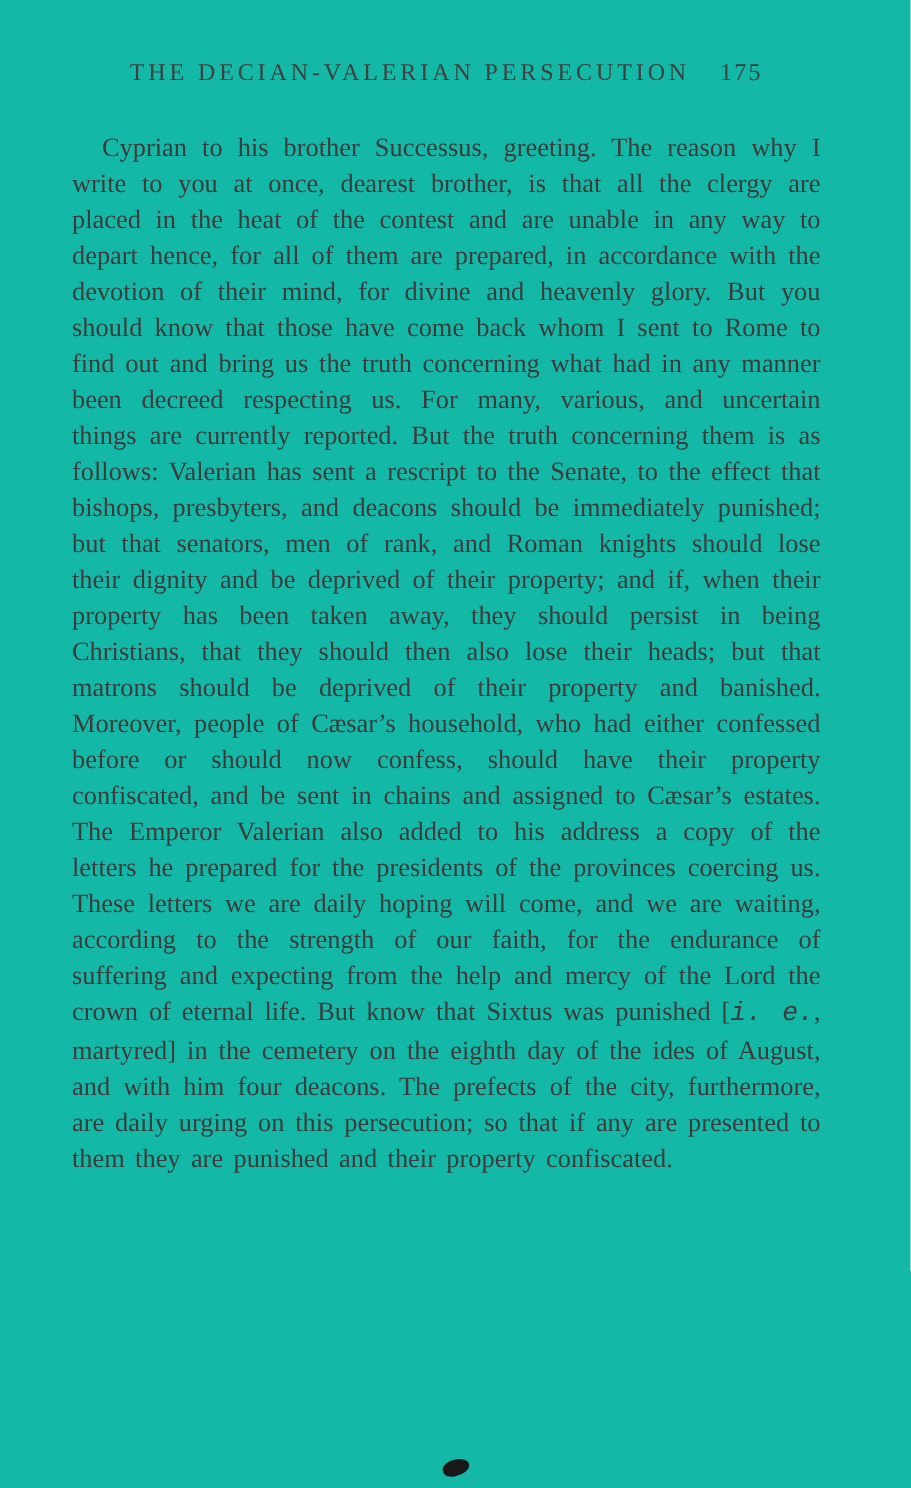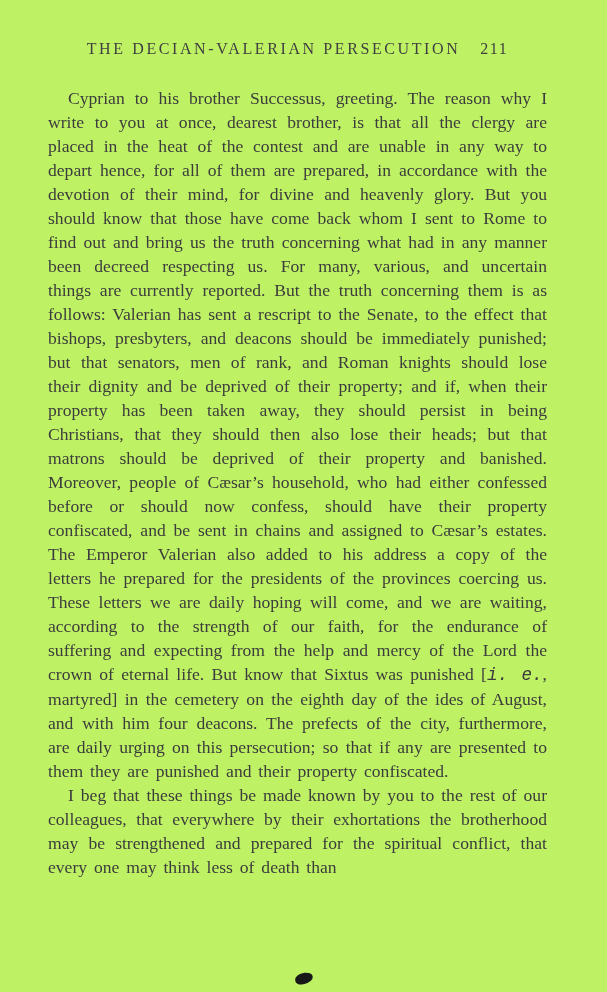--- a/index.html
+++ b/index.html
@@ -5,21 +5,21 @@
   html, body {
     margin: 0;
     padding: 0;
     background: #e9e8e4;
   }
   .page {
     position: relative;
     width: 607px;
     height: 992px;
     margin: 0 auto;
-    background: #bef264;
+    background: #14b8a6;
     box-sizing: border-box;
     padding: 32px 60px 0 48px;
     font-family: "Liberation Serif", "DejaVu Serif", serif;
     color: #3a3a3a;
     overflow: hidden;
   }
   .running-head {
     display: flex;
     justify-content: center;
     align-items: baseline;
@@ -59,24 +59,23 @@
     transform: rotate(-10deg);
   }
 </style>
 </head>
 <body>
 
 <div class="page">
 
   <header class="running-head">
     <span class="head-title">THE DECIAN-VALERIAN PERSECUTION</span>
-    <span class="head-page-number">211</span>
+    <span class="head-page-number">175</span>
   </header>
 
   <main class="text-block">
     <p class="para"><span>Cyprian to his brother Successus, greeting. The reason why I write to you at once, dearest brother, is that all the clergy are placed in the heat of the contest and are unable in any way to depart hence, for all of them are prepared, in accordance with the devotion of their mind, for divine and heavenly glory. But you should know that those have come back whom I sent to Rome to find out and bring us the truth concerning what had in any manner been decreed respecting us. For many, various, and uncertain things are currently reported. But the truth concerning them is as follows: Valerian has sent a rescript to the Senate, to the effect that bishops, presbyters, and deacons should be immediately punished; but that senators, men of rank, and Roman knights should lose their dignity and be deprived of their property; and if, when their property has been taken away, they should persist in being Christians, that they should then also lose their heads; but that matrons should be deprived of their property and banished. Moreover, people of Cæsar’s household, who had either confessed before or should now confess, should have their property confiscated, and be sent in chains and assigned to Cæsar’s estates. The Emperor Valerian also added to his address a copy of the letters he prepared for the presidents of the provinces coercing us. These letters we are daily hoping will come, and we are waiting, according to the strength of our faith, for the endurance of suffering and expecting from the help and mercy of the Lord the crown of eternal life. But know that Sixtus was punished [</span><span class="italic">i. e.</span><span>, martyred] in the cemetery on the eighth day of the ides of August, and with him four deacons. The prefects of the city, furthermore, are daily urging on this persecution; so that if any are presented to them they are punished and their property confiscated.</span></p>
 
-    <p class="para">I beg that these things be made known by you to the rest of our colleagues, that everywhere by their exhortations the brotherhood may be strengthened and prepared for the spiritual conflict, that every one may think less of death than</p>
   </main>
 
   <div class="artifact"></div>
 
 </div>
 
 </body></html>

